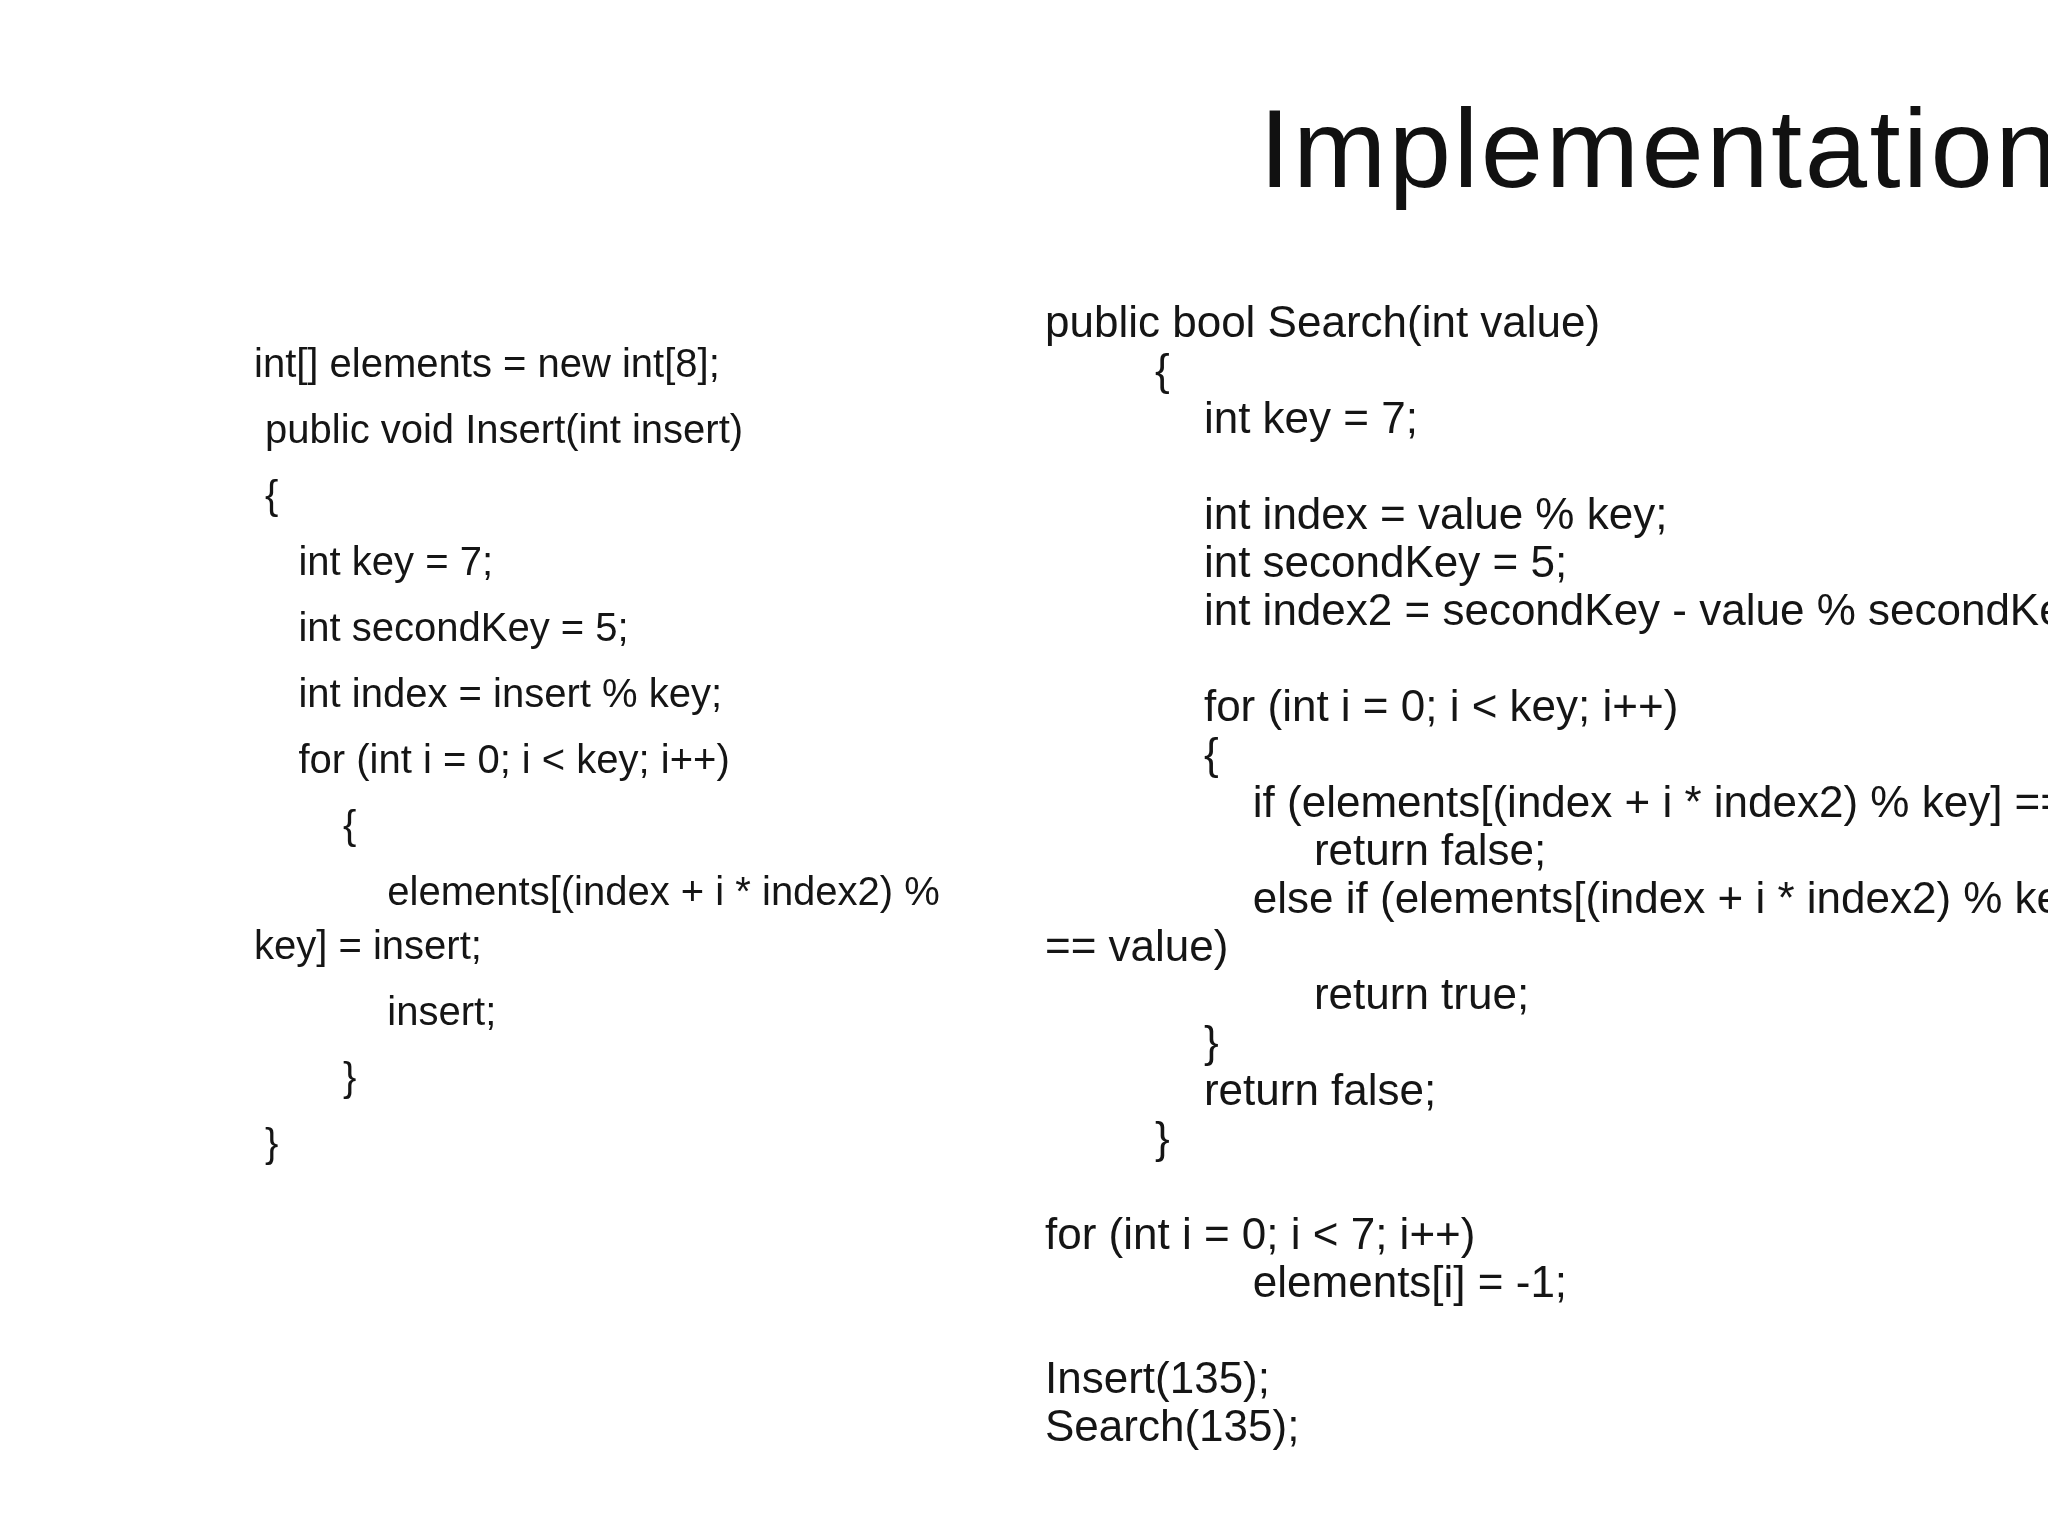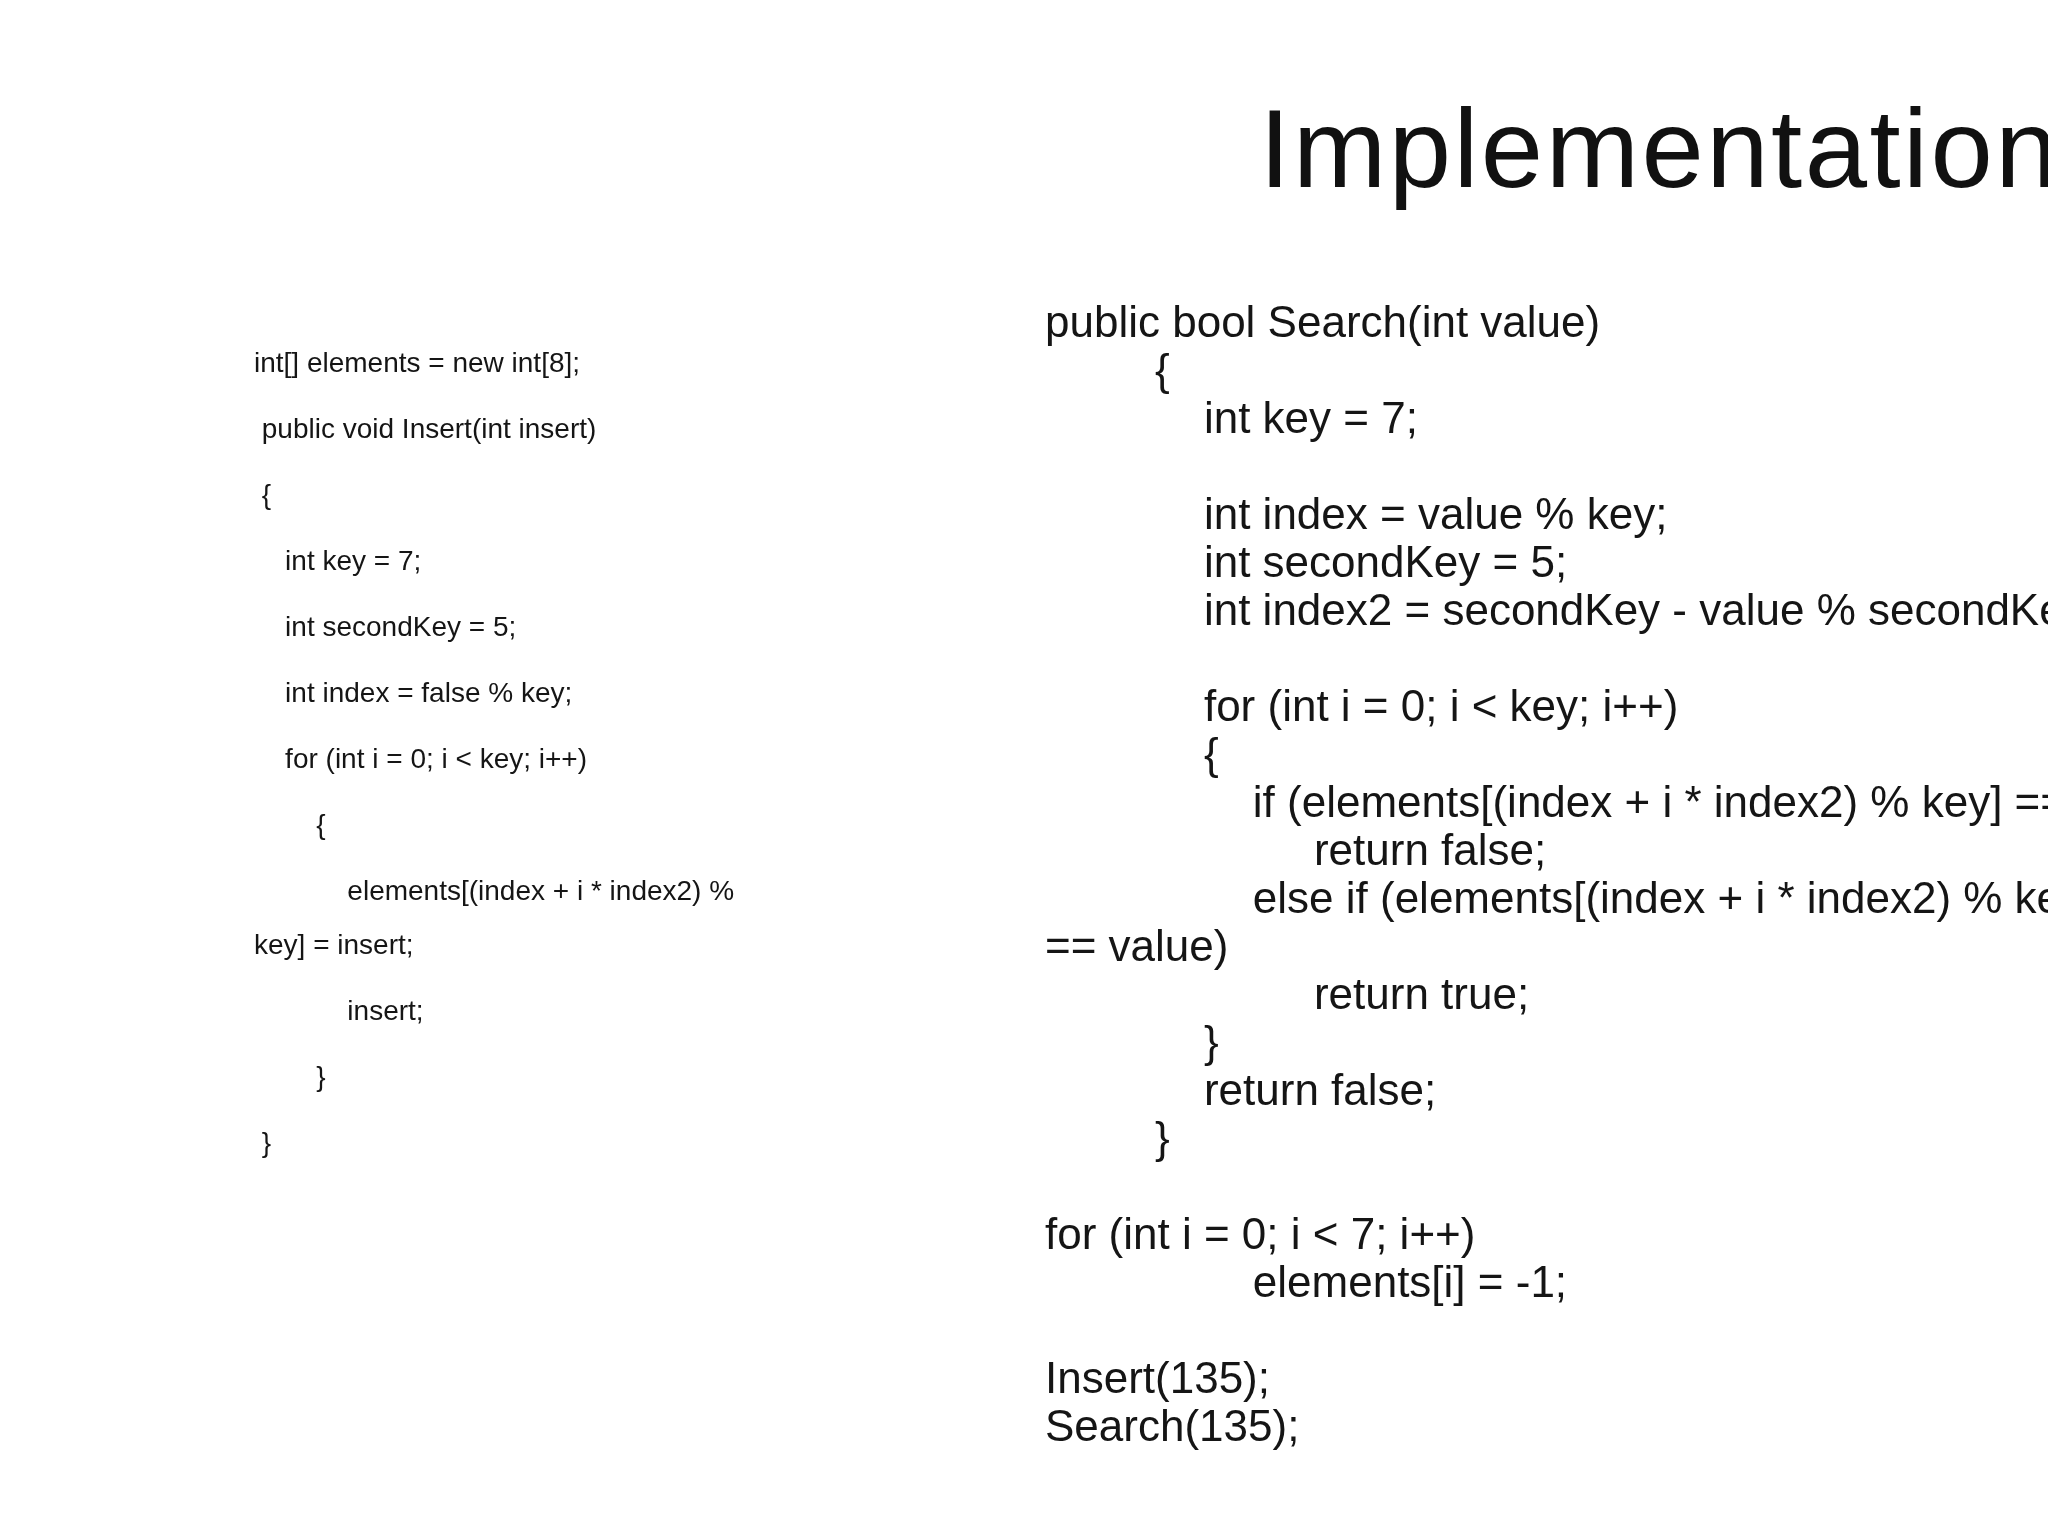--- a/index.html
+++ b/index.html
@@ -37,21 +37,21 @@
   .code {
     position: absolute;
     margin: 0;
     color: #151515;
     white-space: pre;
     font-family: "Liberation Sans", "DejaVu Sans", sans-serif;
   }
   .code-left {
     left: 254px;
     top: 336px;
-    font-size: 28px;
+    font-size: 40px;
     line-height: 54px;
   }
   .code-left .para {
     margin: 0 0 12px 0;
   }
   .code-right {
     left: 1045px;
     top: 298px;
     font-size: 44px;
     line-height: 48px;
@@ -59,21 +59,21 @@
   .code-right .para {
     margin: 0;
   }
 </style>
 </head>
 <body>
 
 <div class="slide">
   <h1 class="title">Implementation</h1>
 
-  <pre class="code code-left"><div class="para">int[] elements = new int[8];</div><div class="para"> public void Insert(int insert)</div><div class="para"> {</div><div class="para">    int key = 7;</div><div class="para">    int secondKey = 5;</div><div class="para">    int index = false % key;</div><div class="para">    for (int i = 0; i &lt; key; i++)</div><div class="para">        {</div><div class="para">            elements[(index + i * index2) %
+  <pre class="code code-left"><div class="para">int[] elements = new int[8];</div><div class="para"> public void Insert(int insert)</div><div class="para"> {</div><div class="para">    int key = 7;</div><div class="para">    int secondKey = 5;</div><div class="para">    int index = insert % key;</div><div class="para">    for (int i = 0; i &lt; key; i++)</div><div class="para">        {</div><div class="para">            elements[(index + i * index2) %
 key] = insert;</div><div class="para">            insert;</div><div class="para">        }</div><div class="para"> }</div></pre>
 
   <pre class="code code-right"><div class="para">public bool Search(int value)
          {
              int key = 7;
 
              int index = value % key;
              int secondKey = 5;
              int index2 = secondKey - value % secondKey;
 

